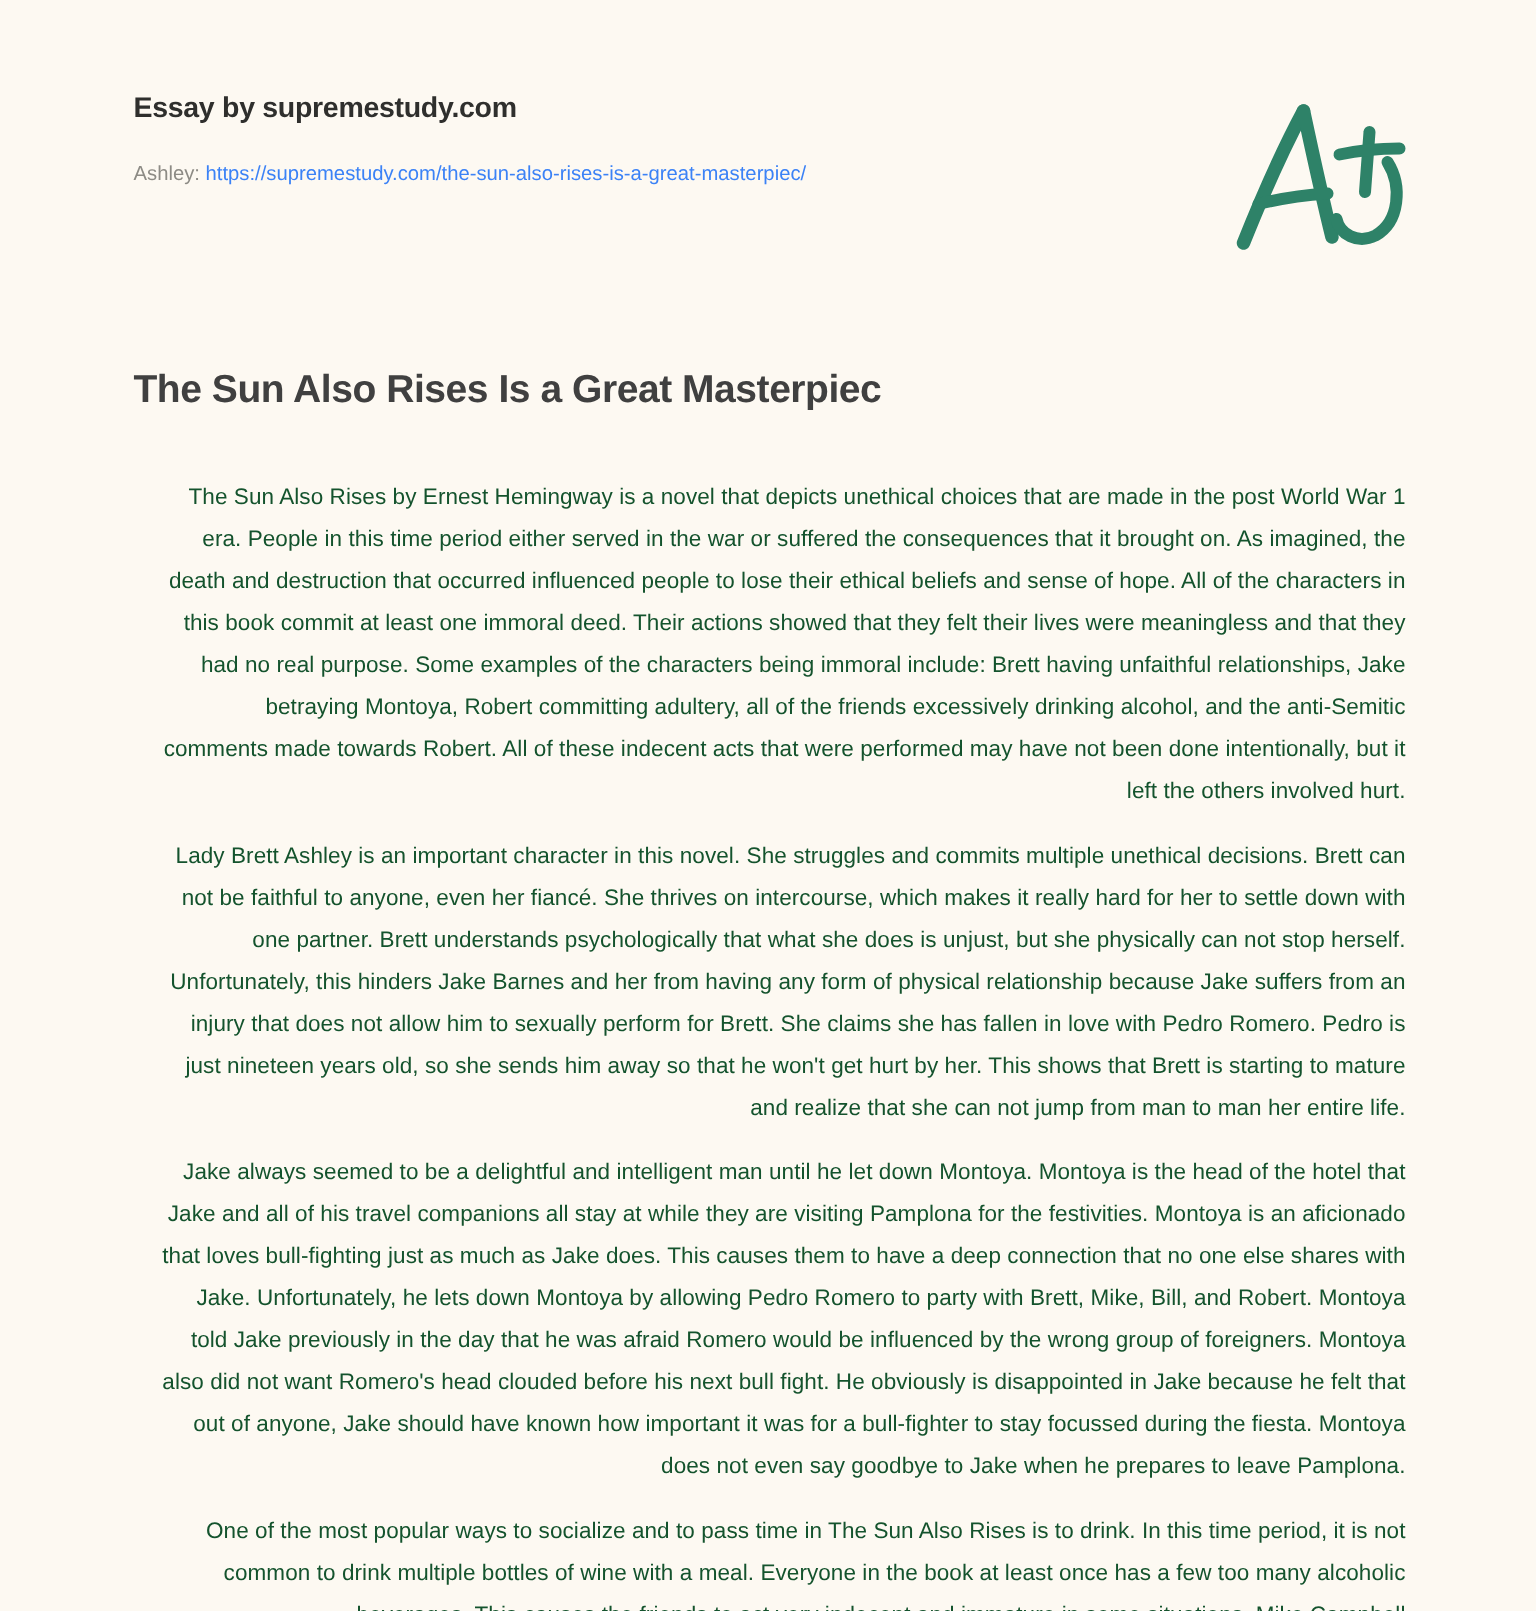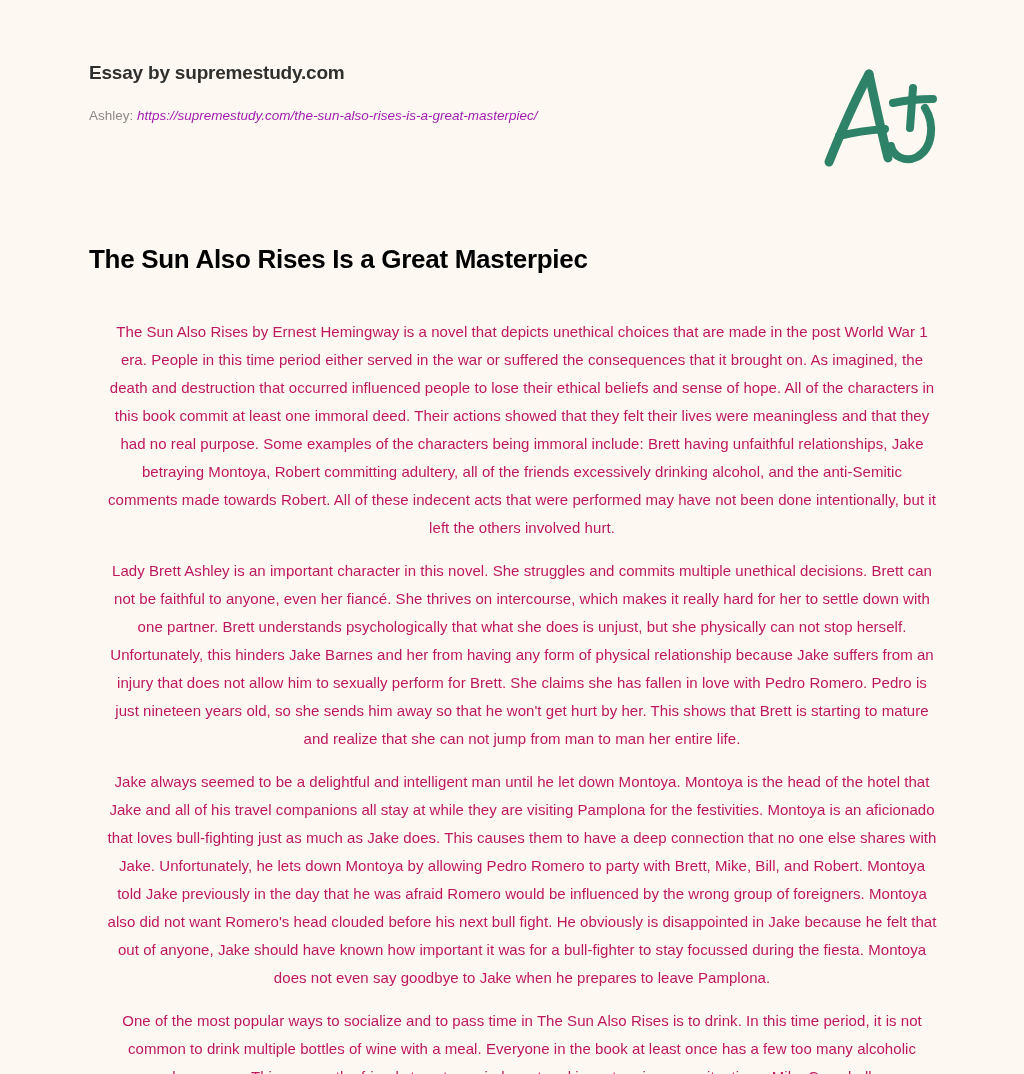--- a/index.html
+++ b/index.html
@@ -48,24 +48,23 @@
     font-size: 13.5px;
     line-height: 1.3;
     white-space: nowrap;
   }
 
   .source-label {
     color: #8d8b85;
   }
 
   .source-url {
-    color: #a21caf;
+    color: #3b82f6;
     text-decoration: none;
     cursor: pointer;
-    font-style: italic;
   }
 
   
   .logo {
     position: absolute;
     top: 58px;
     left: 815px;
     width: 130px;
     height: 112px;
   }
@@ -80,35 +79,35 @@
     position: absolute;
     top: 243px;
     left: 89px;
     width: 848px;
   }
 
   .article-title {
     margin: 0;
     font-size: 26px;
     font-weight: bold;
-    color: #000000;
+    color: #404040;
     letter-spacing: -0.3px;
     line-height: 1.25;
   }
 
   .article-body {
     margin-top: 42px;
   }
 
   .article-body p {
     margin: 0 0 15px 18px;
     font-size: 15px;
     line-height: 28px;
-    color: #be185d;
-    text-align: center;
+    color: #14532d;
+    text-align: right;
     letter-spacing: 0.05px;
   }
 
   .article-body p:last-child {
     margin-bottom: 0;
   }
 </style>
 </head>
 <body>
 

